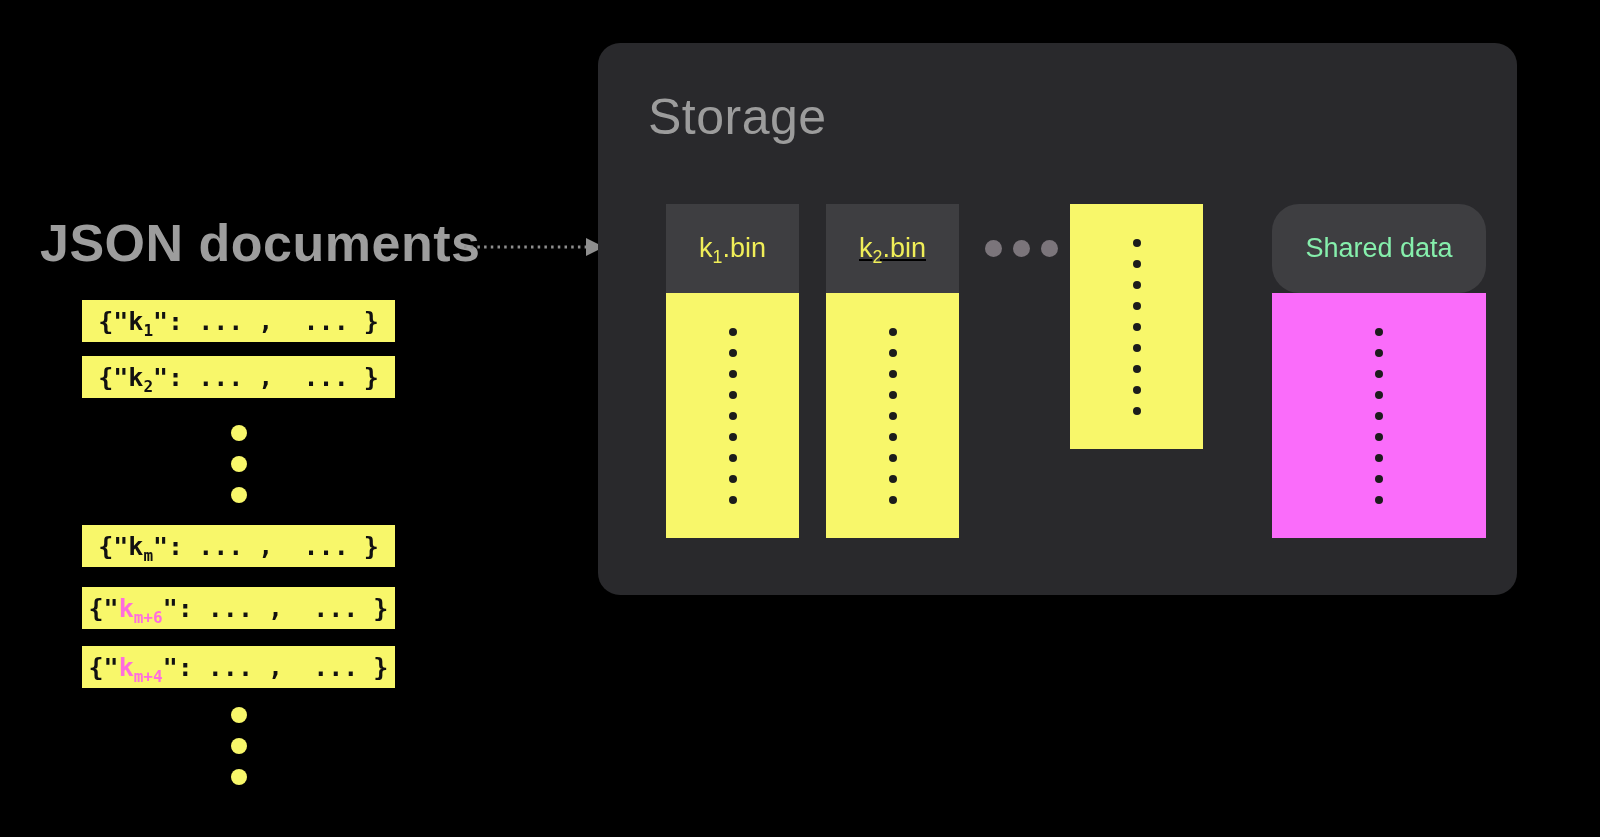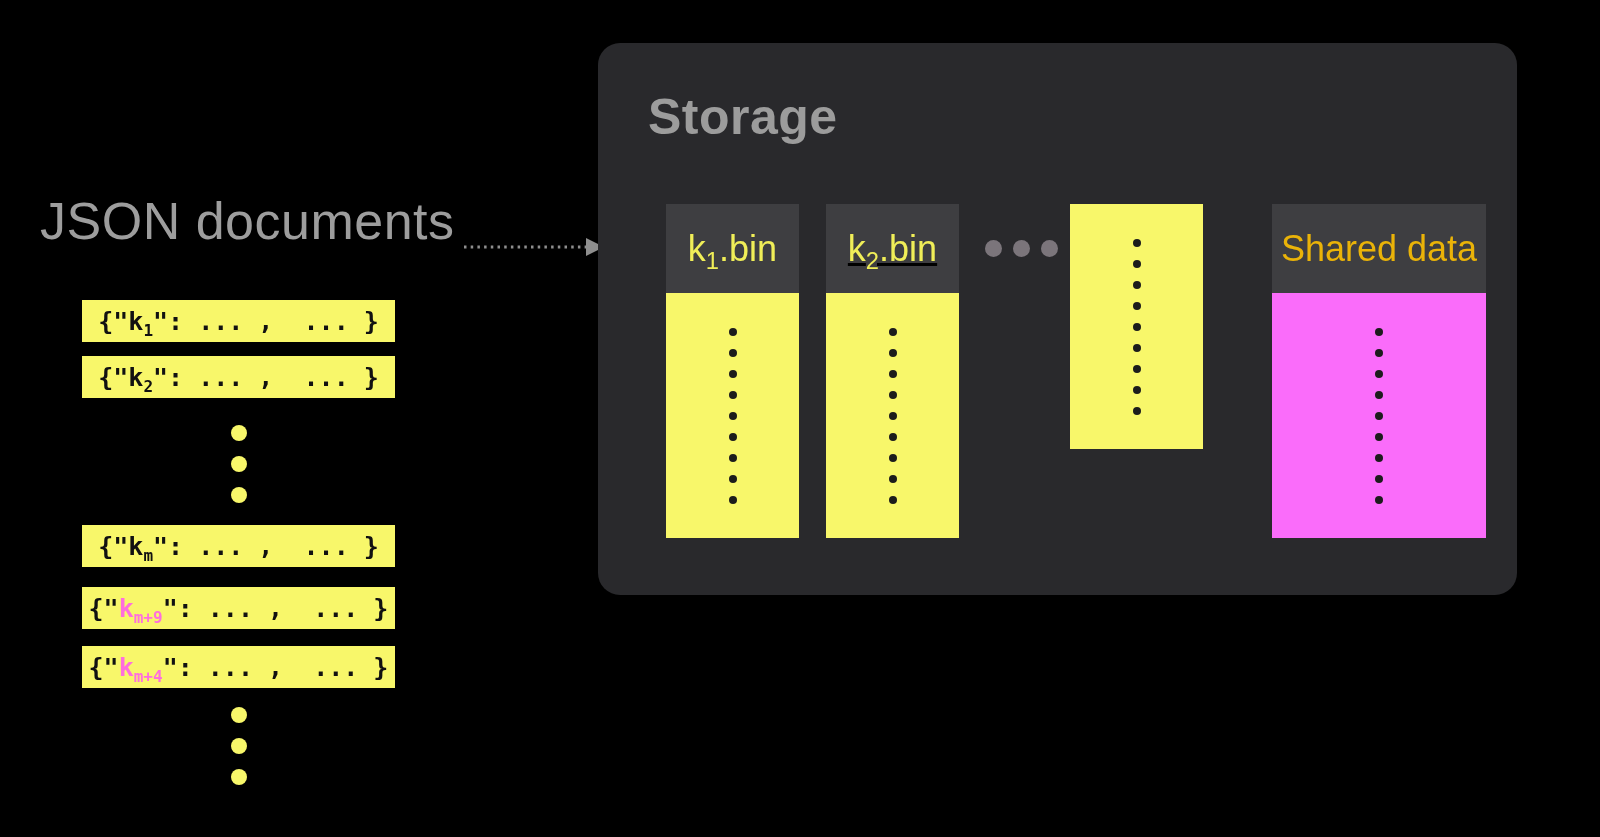--- a/index.html
+++ b/index.html
@@ -1,45 +1,45 @@
 <!DOCTYPE html>
 <html><head>
 <meta charset="utf-8">
 <style>
   html,body{margin:0;padding:0;background:#000;}
   .canvas{position:relative;width:1600px;height:837px;background:#000;overflow:hidden;
           font-family:"Liberation Sans",sans-serif;}
 
   
-  .json-title{position:absolute;left:40px;top:192px;font-size:52px;font-weight:400;
+  .json-title{position:absolute;left:40px;top:214px;font-size:52px;font-weight:700;
               color:#9d9d9d;letter-spacing:.5px;line-height:1.15;}
   .arrow-svg{position:absolute;left:458px;top:234px;}
 
   .doc-bar{position:absolute;left:82px;width:313px;height:42px;background:#f8f76a;
            display:flex;align-items:center;justify-content:center;
            font-family:"DejaVu Sans Mono",monospace;font-weight:700;font-size:25px;color:#111;}
   .doc-bar span{white-space:pre;}
   .doc-bar sub{font-size:.64em;line-height:0;}
   .doc-bar .key.hl{color:#ff6edd;}
 
   .vdots{position:absolute;left:82px;width:313px;display:flex;flex-direction:column;
          align-items:center;gap:15px;}
   .ydot{width:16px;height:16px;border-radius:50%;background:#f8f76a;}
 
   
   .storage-box{position:absolute;left:598px;top:43px;width:919px;height:552px;
                background:#29292c;border-radius:22px;}
-  .storage-title{position:absolute;left:50px;top:44px;font-size:50px;font-weight:700;
+  .storage-title{position:absolute;left:50px;top:44px;font-size:50px;font-weight:400;
                  color:#9c9c9c;letter-spacing:.5px;line-height:1.2;}
 
   .col{position:absolute;top:161px;width:133px;}
   .col-header{height:89px;background:#3e3e41;display:flex;align-items:center;justify-content:center;
-              font-size:36px;color:#f0ee58;}
+              font-size:27px;color:#f0ee58;}
   .col-header sub{font-size:.66em;line-height:0;}
-  .col-header.shared{color:#eab308;}
+  .col-header.shared{color:#86efac;border-radius:27px;}
   .col-body{height:245px;background:#f8f76a;display:flex;flex-direction:column;
             align-items:center;justify-content:center;gap:13px;}
   .col-body.magenta{background:#fa6cfa;}
   .bdot{width:8px;height:8px;border-radius:50%;background:#1c1c1c;flex:0 0 auto;}
 
   .hdots{position:absolute;left:380px;top:161px;width:86px;height:89px;
          display:flex;align-items:center;justify-content:center;gap:11px;}
   .gdot{width:17px;height:17px;border-radius:50%;background:#7b757b;}
 </style>
 </head>
@@ -70,21 +70,21 @@
         <span class="ydot"></span>
         <span class="ydot"></span>
       </div>
       <div class="doc-bar" style="top: 525px;">
         <span class="mono">{"</span>
         <span class="key">k<sub>m</sub></span>
         <span class="mono">": ... ,  ... }</span>
       </div>
       <div class="doc-bar" style="top: 587px;">
         <span class="mono">{"</span>
-        <span class="key hl">k<sub>m+9</sub></span>
+        <span class="key hl">k<sub>m+6</sub></span>
         <span class="mono">": ... ,  ... }</span>
       </div>
       <div class="doc-bar" style="top: 646px;">
         <span class="mono">{"</span>
         <span class="key hl">k<sub>m+4</sub></span>
         <span class="mono">": ... ,  ... }</span>
       </div>
       <div class="vdots" style="top: 707px;">
         <span class="ydot"></span>
         <span class="ydot"></span>

